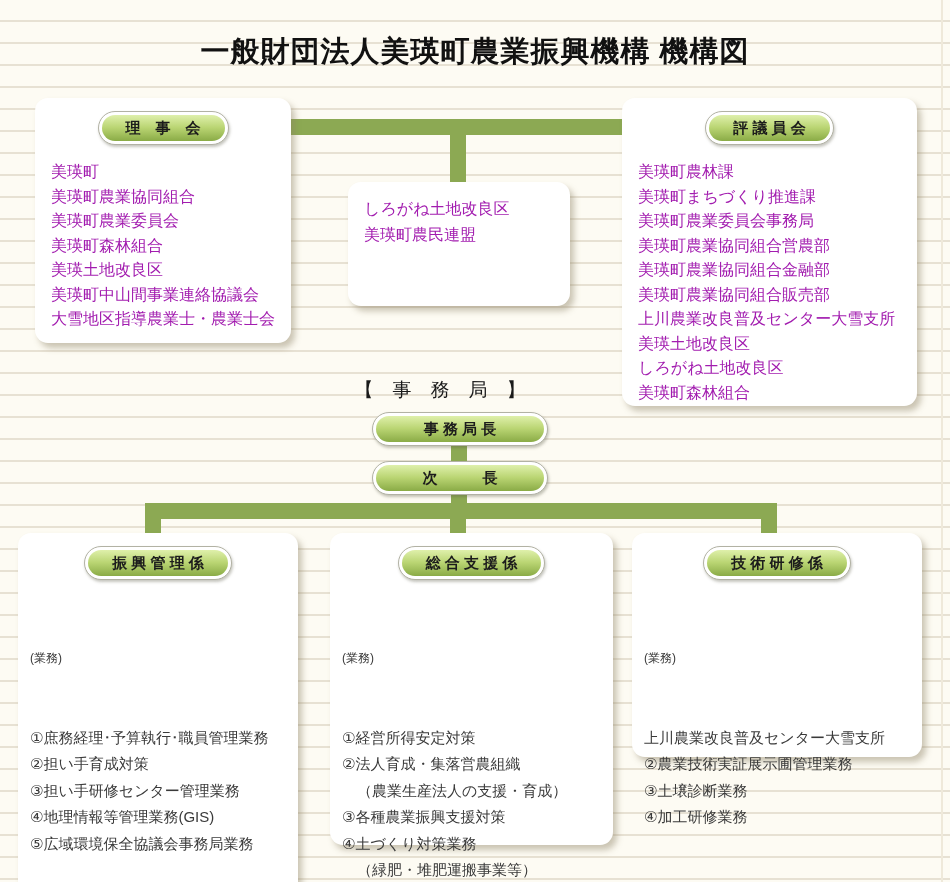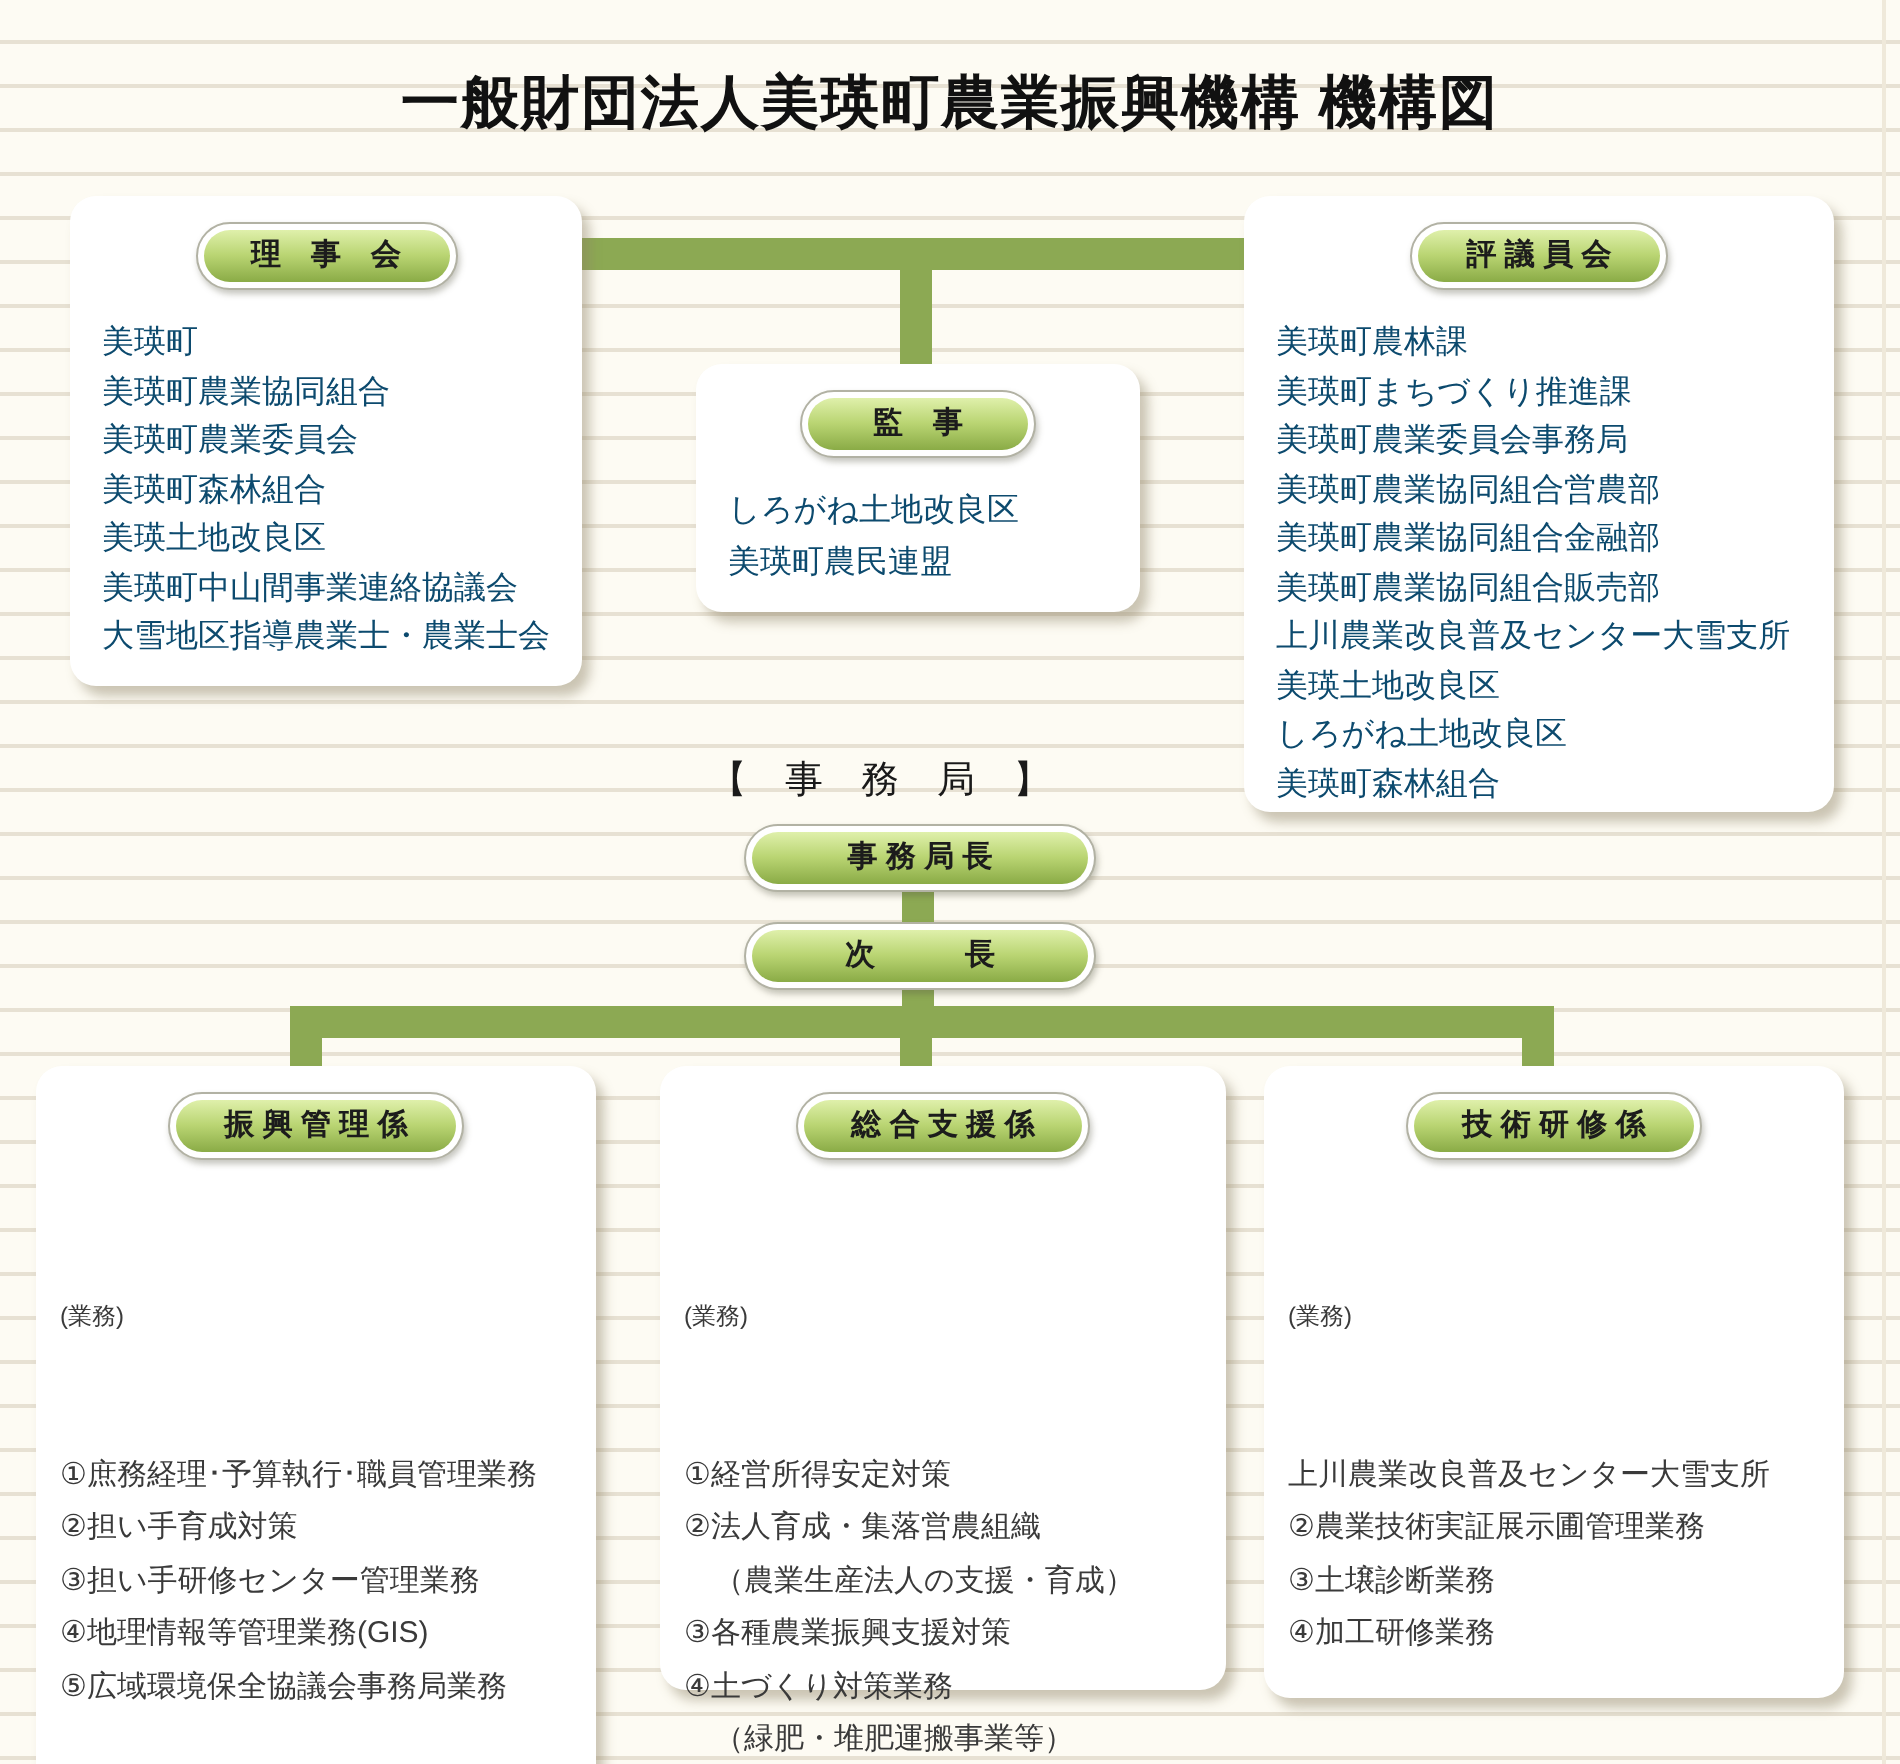--- a/index.html
+++ b/index.html
@@ -37,21 +37,21 @@
   .pill-inner {
     flex:1; border-radius:13px; text-align:center;
     background:linear-gradient(180deg,#dff0ab 0%,#bad573 48%,#8aab46 100%);
     font-weight:bold; font-size:15px; color:#1c1c1c;
     padding:4px 10px; white-space:pre; line-height:18px;
   }
   .card .pill { margin:13px auto 0 auto; width:max-content; min-width:118px; }
   .card .pill .pill-inner { padding:4px 24px; }
 
   .members { padding:15px 16px 0 16px; font-size:16px; line-height:24.5px;
-    color:#0c4a6e; white-space:pre; }
+    color:#a21caf; white-space:pre; }
   .tasks { padding:12px 4px 0 12px; font-size:15px; line-height:26.5px;
     color:#3a3a3a; white-space:pre; }
   .tasks-header { font-size:12px; }
 
   .pill.standalone { position:absolute; width:176px; z-index:3; }
 
   .section-label {
     position:absolute; top:377px; left:440px; transform:translateX(-50%);
     font-size:19px; font-weight:normal; color:#1a1a1a; white-space:pre; z-index:3;
   }
@@ -66,21 +66,21 @@
   .low-vstub-center { left:450px; top:510px; width:16px; height:28px; }
   .low-vstub-right  { left:761px; top:510px; width:16px; height:28px; }
 
   .card-board      { left:35px;  top:98px;  width:256px; height:245px; }
   .card-auditors   { left:348px; top:182px; width:222px; height:124px; }
   .card-councilors { left:622px; top:98px;  width:295px; height:308px; }
   .pill-director   { left:372px; top:412px; }
   .pill-deputy     { left:372px; top:461px; }
   .card-dept0 { left:18px;  top:533px; width:280px; height:388px; }
   .card-dept1 { left:330px; top:533px; width:283px; height:312px; }
-  .card-dept2 { left:632px; top:533px; width:290px; height:316px; }
+  .card-dept2 { left:632px; top:533px; width:290px; height:224px; }
   .card-auditors .members { padding-top:14px; line-height:26px; }
 </style>
 </head>
 <body>
 
 <div class="stage">
   <div class="paper-edge"></div>
 
   <div class="page-title">一般財団法人美瑛町農業振興機構 機構図</div>
 
@@ -94,23 +94,20 @@
   <div class="bar low-vstub-right"></div>
 
   <div class="card card-board">
     <div class="pill">
       <div class="pill-inner">理　事　会</div>
     </div>
     <div class="members"><div class="member-line">美瑛町</div><div class="member-line">美瑛町農業協同組合</div><div class="member-line">美瑛町農業委員会</div><div class="member-line">美瑛町森林組合</div><div class="member-line">美瑛土地改良区</div><div class="member-line">美瑛町中山間事業連絡協議会</div><div class="member-line">大雪地区指導農業士・農業士会</div></div>
   </div>
 
   <div class="card card-auditors">
-    <div class="pill">
-      <div class="pill-inner">監　事</div>
-    </div>
     <div class="members"><div class="member-line">しろがね土地改良区</div><div class="member-line">美瑛町農民連盟</div></div>
   </div>
 
   <div class="card card-councilors">
     <div class="pill">
       <div class="pill-inner">評 議 員 会</div>
     </div>
     <div class="members"><div class="member-line">美瑛町農林課</div><div class="member-line">美瑛町まちづくり推進課</div><div class="member-line">美瑛町農業委員会事務局</div><div class="member-line">美瑛町農業協同組合営農部</div><div class="member-line">美瑛町農業協同組合金融部</div><div class="member-line">美瑛町農業協同組合販売部</div><div class="member-line">上川農業改良普及センター大雪支所</div><div class="member-line">美瑛土地改良区</div><div class="member-line">しろがね土地改良区</div><div class="member-line">美瑛町森林組合</div></div>
   </div>
 

